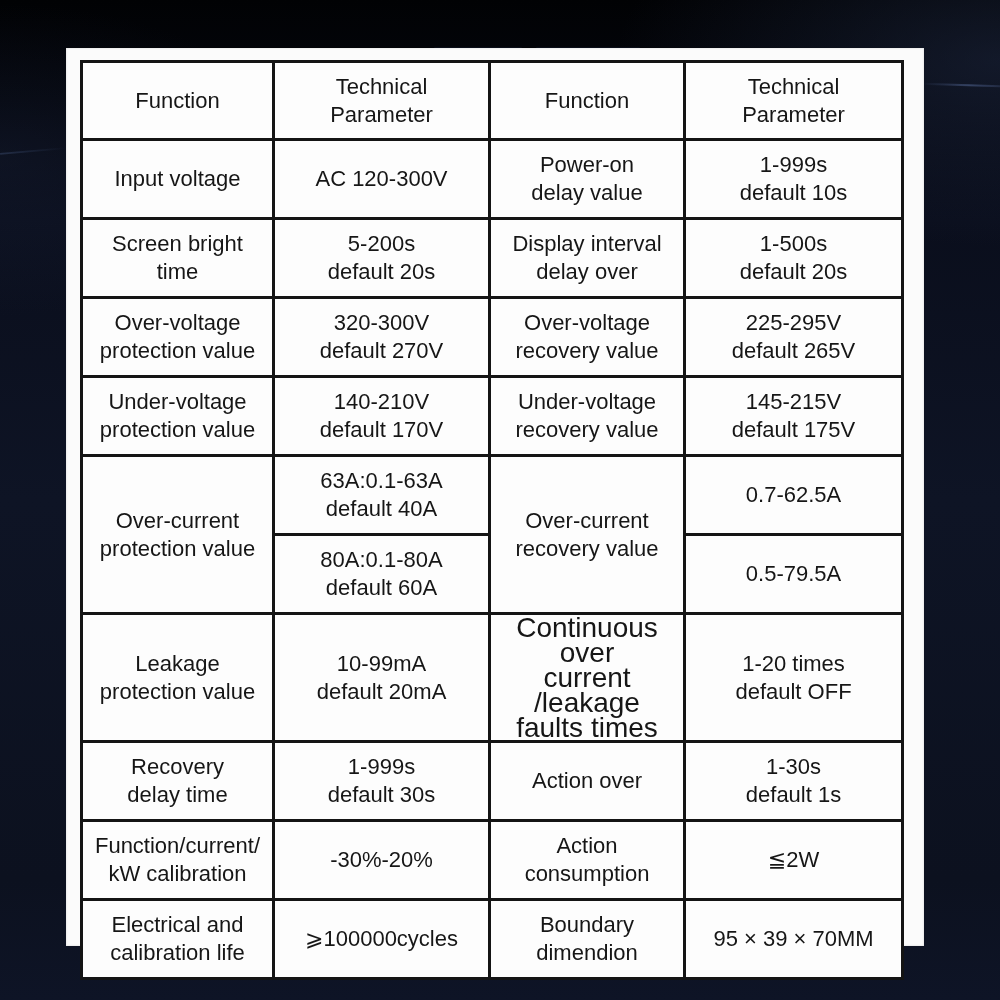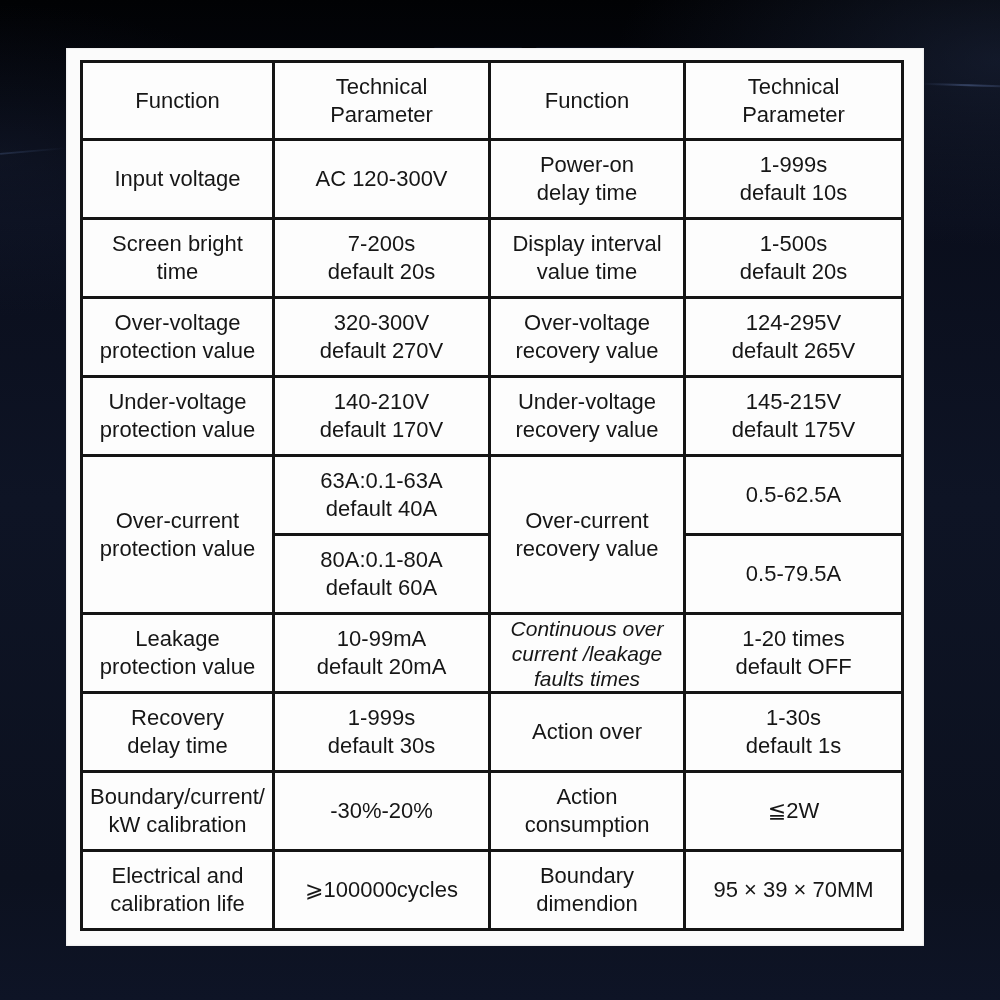--- a/index.html
+++ b/index.html
@@ -70,21 +70,21 @@
     vertical-align: middle;
     white-space: pre-line;
     font-size: 22px;
     font-weight: normal;
     line-height: 28px;
     padding: 0 2px;
     overflow: hidden;
   }
   table.spec thead tr { height: 78px; }
   table.spec tbody tr { height: 79px; }
-  table.spec td.tight { line-height: 25px; font-size: 21px; font-style: italic; }
+  table.spec td.tight { line-height: 25px; font-size: 28px; }
 </style>
 </head>
 <body>
 
 <div class="streak right"></div>
 <div class="streak left"></div>
 
 <div class="artifact a1"></div>
 <div class="artifact a2"></div>
 <div class="artifact a3"></div>
@@ -105,62 +105,62 @@
         <th>Function</th>
         <th>Technical
 Parameter</th>
       </tr>
     </thead>
     <tbody>
       <tr>
         <td>Input voltage</td>
         <td>AC 120-300V</td>
         <td>Power-on
-delay time</td>
+delay value</td>
         <td>1-999s
 default 10s</td>
       </tr>
       <tr>
         <td>Screen bright
 time</td>
-        <td>7-200s
+        <td>5-200s
 default 20s</td>
         <td>Display interval
-value time</td>
+delay over</td>
         <td>1-500s
 default 20s</td>
       </tr>
       <tr>
         <td>Over-voltage
 protection value</td>
         <td>320-300V
 default 270V</td>
         <td>Over-voltage
 recovery value</td>
-        <td>124-295V
+        <td>225-295V
 default 265V</td>
       </tr>
       <tr>
         <td>Under-voltage
 protection value</td>
         <td>140-210V
 default 170V</td>
         <td>Under-voltage
 recovery value</td>
         <td>145-215V
 default 175V</td>
       </tr>
       <tr>
         <td rowspan="2">Over-current
 protection value</td>
         <td>63A:0.1-63A
 default 40A</td>
         <td rowspan="2">Over-current
 recovery value</td>
-        <td>0.5-62.5A</td>
+        <td>0.7-62.5A</td>
       </tr>
       <tr>
         <td>80A:0.1-80A
 default 60A</td>
         <td>0.5-79.5A</td>
       </tr>
       <tr>
         <td>Leakage
 protection value</td>
         <td>10-99mA
@@ -174,21 +174,21 @@
       <tr>
         <td>Recovery
 delay time</td>
         <td>1-999s
 default 30s</td>
         <td>Action over</td>
         <td>1-30s
 default 1s</td>
       </tr>
       <tr>
-        <td>Boundary/current/
+        <td>Function/current/
 kW calibration</td>
         <td>-30%-20%</td>
         <td>Action
 consumption</td>
         <td>≦2W</td>
       </tr>
       <tr>
         <td>Electrical and
 calibration life</td>
         <td>⩾100000cycles</td>

